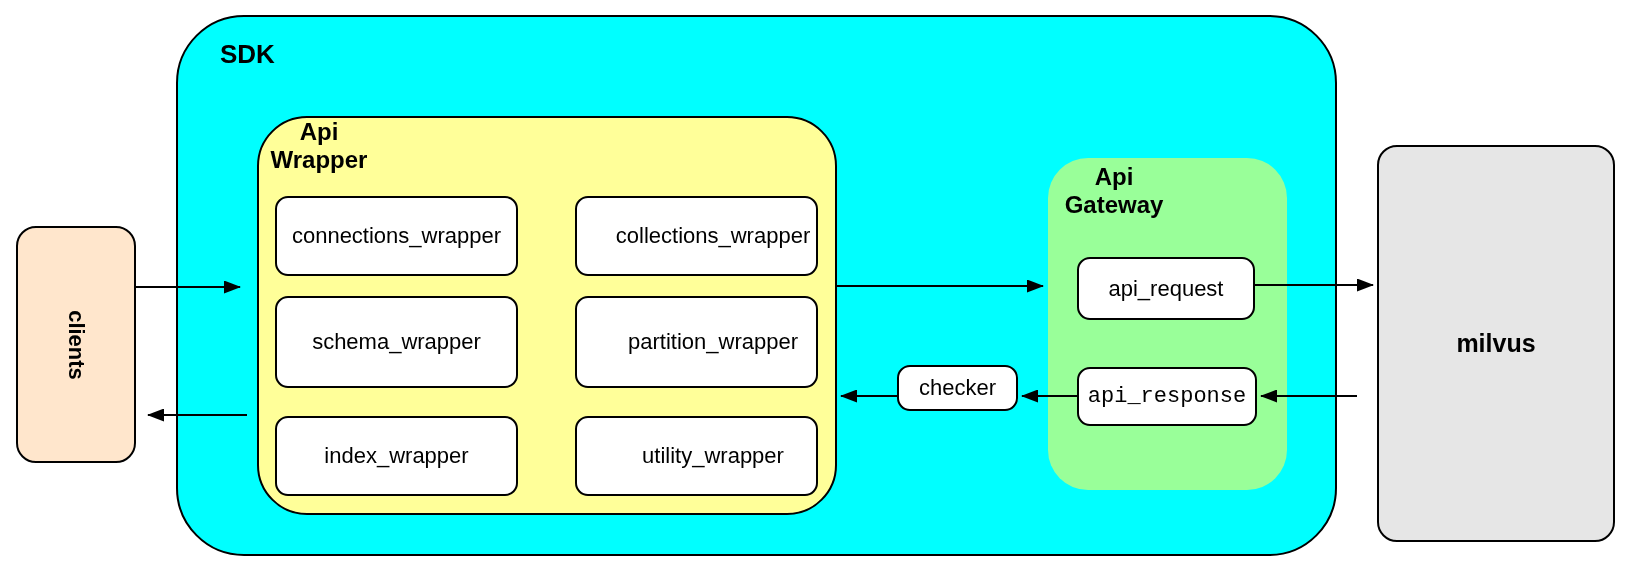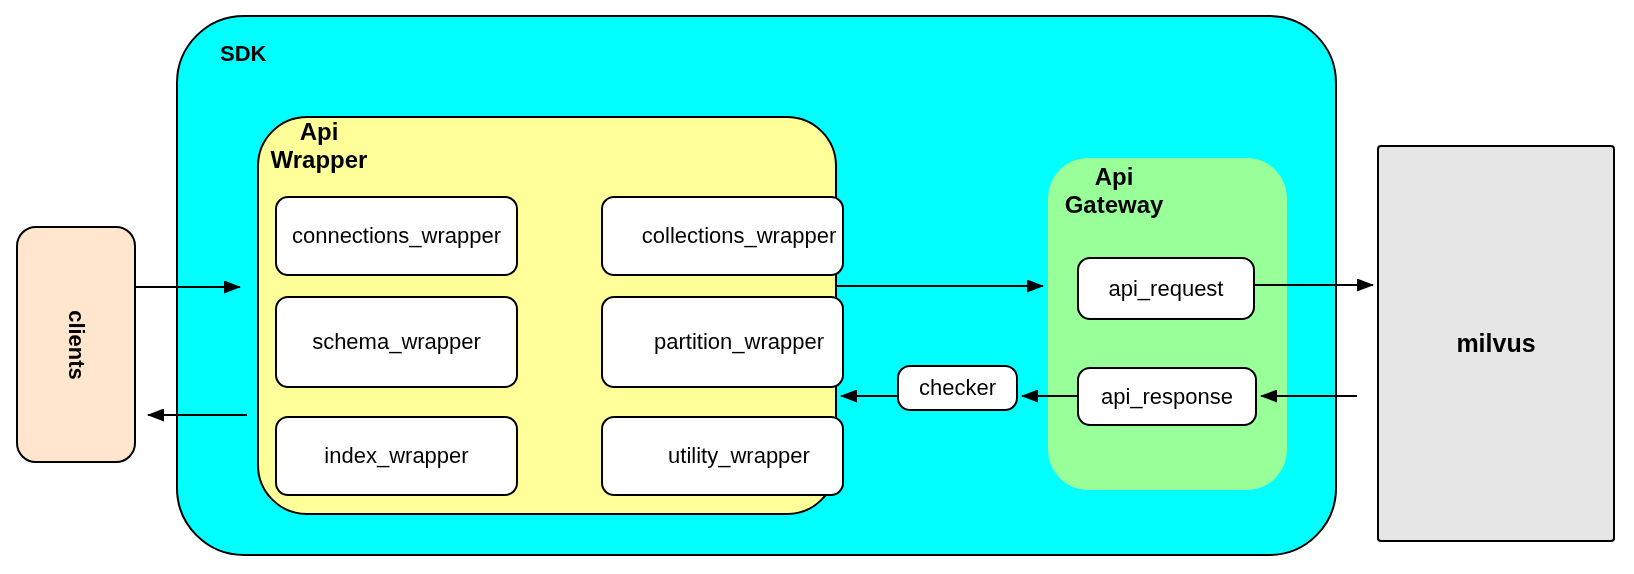--- a/index.html
+++ b/index.html
@@ -21,59 +21,59 @@
   .api-wrapper{
     left:257px;top:116px;width:580px;height:399px;
     background:#ffff99;border-radius:50px;
   }
   .api-gateway{
     left:1048px;top:158px;width:239px;height:332px;
     background:#99ff99;border-radius:40px;border:none;
   }
   .milvus{
     left:1377px;top:145px;width:238px;height:397px;
-    background:#e6e6e6;border-radius:4px;
+    background:#e6e6e6;border-radius:20px;
     display:flex;align-items:center;justify-content:center;
   }
   .clients{
     left:16px;top:226px;width:120px;height:237px;
     background:#ffe6cc;border-radius:20px;
     display:flex;align-items:center;justify-content:center;
   }
   .clients .vtext{
     transform:rotate(90deg);
     font-weight:bold;font-size:22px;color:#000;white-space:nowrap;
   }
 
   
   .container-label{
     position:absolute;font-weight:bold;color:#000000;
     line-height:28px;white-space:pre;
   }
-  .sdk-label{left:220px;top:40px;font-size:22px;}
+  .sdk-label{left:220px;top:40px;font-size:26px;}
   .wrapper-label{left:262px;top:118px;width:114px;font-size:24px;text-align:center;}
   .gateway-label{left:1058px;top:163px;width:112px;font-size:24px;text-align:center;}
   .milvus-label{position:static;font-weight:bold;font-size:25px;color:#000;}
 
   
   .leaf{
     position:absolute;box-sizing:border-box;
     background:#ffffff;border:2px solid #000000;border-radius:13px;
     display:flex;align-items:center;justify-content:center;
     font-size:22px;color:#000000;white-space:nowrap;
   }
   .w-col1{left:275px;width:243px;}
-  .w-col2{left:601px;width:243px;padding-left:33px;}
+  .w-col2{left:575px;width:243px;padding-left:33px;}
   .w-row1{top:196px;height:80px;}
   .w-row2{top:296px;height:92px;}
   .w-row3{top:416px;height:80px;}
 
   .box-checker{left:897px;top:365px;width:121px;height:46px;}
   .box-request{left:1077px;top:257px;width:178px;height:63px;}
-  .box-response{left:1077px;top:367px;width:180px;height:59px;}
+  .box-response{left:1077px;top:367px;width:180px;height:59px;font-family:Liberation Mono, monospace;}
 
   
   .edges{
     position:absolute;left:0;top:0;width:1634px;height:574px;
     pointer-events:none;z-index:10;
   }
   .edges line{stroke:#000000;stroke-width:2;}
 </style>
 </head>
 <body>

